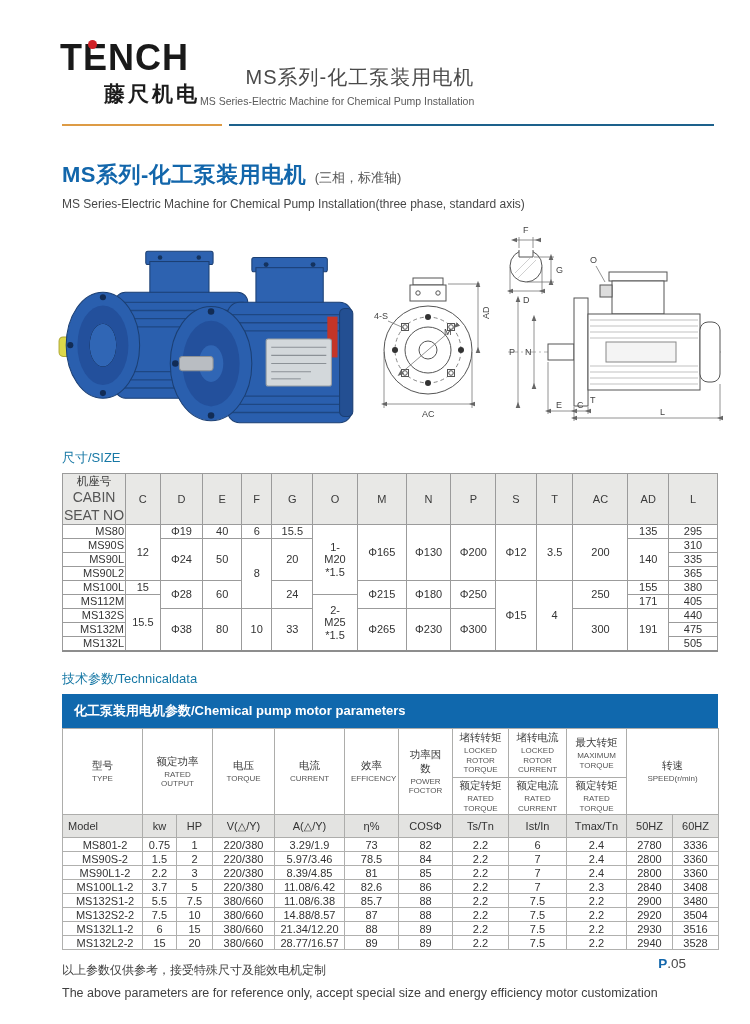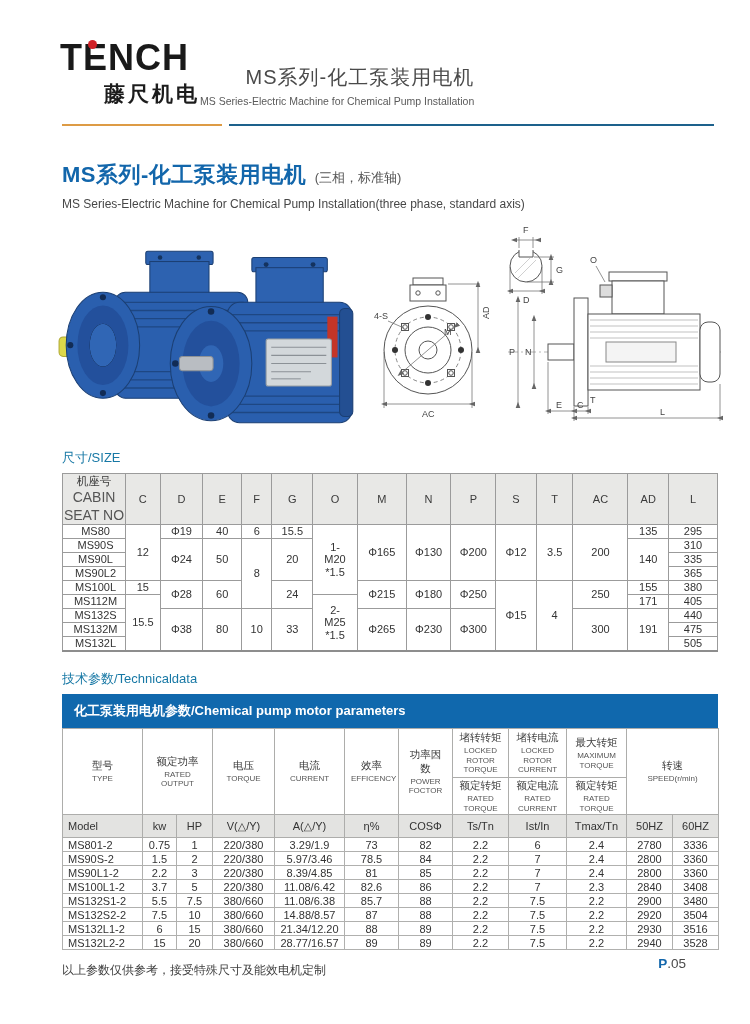--- a/index.html
+++ b/index.html
@@ -35,40 +35,40 @@
   .sec-head{font-size:13px;color:#1778a5;margin:0 0 6px 0;}
 
   
   .size-sec{margin:16px 32px 0 62px;}
   table{border-collapse:collapse;table-layout:fixed;}
   .size-table{width:656px;border-bottom:2px solid #8d8d8d;}
   .size-table th{background:#e8e8e6;border:1px solid #9b9b9b;font-weight:normal;
                  font-size:11px;color:#3a3a3a;height:36px;padding:0;}
   .size-table td{border:1px solid #9b9b9b;font-size:11px;color:#333;text-align:center;
                  height:13px;padding:0 1px;line-height:1.1;}
-  .size-table .model-cell{text-align:center;padding-left:4px;}
+  .size-table .model-cell{text-align:right;padding-left:4px;}
   .cab-cn{display:block;font-size:11.5px;color:#3a3a3a;}
   .cab-en{display:block;font-size:14px;color:#555;white-space:pre-line;line-height:1.25;}
   .o-cell{white-space:pre-line;font-size:10.5px;line-height:1.3;}
 
   
   .tech-sec{margin:18px 32px 0 62px;}
   .banner{width:656px;box-sizing:border-box;background:#1068ad;color:#fff;font-weight:bold;
           font-size:13px;padding:8px 10px 8px 12px;}
   .tech-table{width:656px;}
   .tech-table th{border:1px solid #adadab;font-weight:normal;background:#fff;padding:1px 6px;}
   .tech-table .cn{display:block;font-size:10.5px;color:#3a3a3a;}
   .tech-table .en{display:block;font-size:8px;color:#555;white-space:pre-line;line-height:1.2;margin-top:1px;}
   .band-top th{height:46px;}
   .band-bottom th{height:34px;}
   .subhead th{background:#e3e3e1;height:20px;font-size:11px;color:#333;}
   .subhead th:first-child{text-align:left;padding-left:5px;}
   .tech-table tbody td{border:1px solid #b0b0ae;border-top:1px solid #9a9a9a;font-size:11px;color:#333;
                        text-align:center;height:13px;padding:0;line-height:1.1;}
-  .tech-table tbody td:first-child{text-align:left;padding-left:5px;}
+  .tech-table tbody td:first-child{text-align:center;padding-left:5px;}
 
   
   .notes{margin:12px 36px 0 62px;color:#3f3f3f;}
   .note-cn{font-size:12px;}
   .note-en{font-size:12.5px;margin-top:7px;}
   .pagenum{position:absolute;right:64px;top:956px;font-size:13.5px;color:#4a4a4a;}
   .pagenum .p{color:#1266ab;font-weight:bold;}
 </style>
 </head>
 <body>
@@ -626,19 +626,20 @@
             <td>2.2</td>
             <td>2940</td>
             <td>3528</td>
           </tr>
         </tbody>
     </table>
   </div>
 
   <div class="notes">
     <div class="note-cn">以上参数仅供参考，接受特殊尺寸及能效电机定制</div>
+    <div class="note-en">The above parameters are for reference only, accept special size and energy efficiency motor customization</div>
   </div>
 
   <div class="pagenum">
     <span class="p">P</span><span>.05</span>
   </div>
 
 </div>
 
 </body></html>

